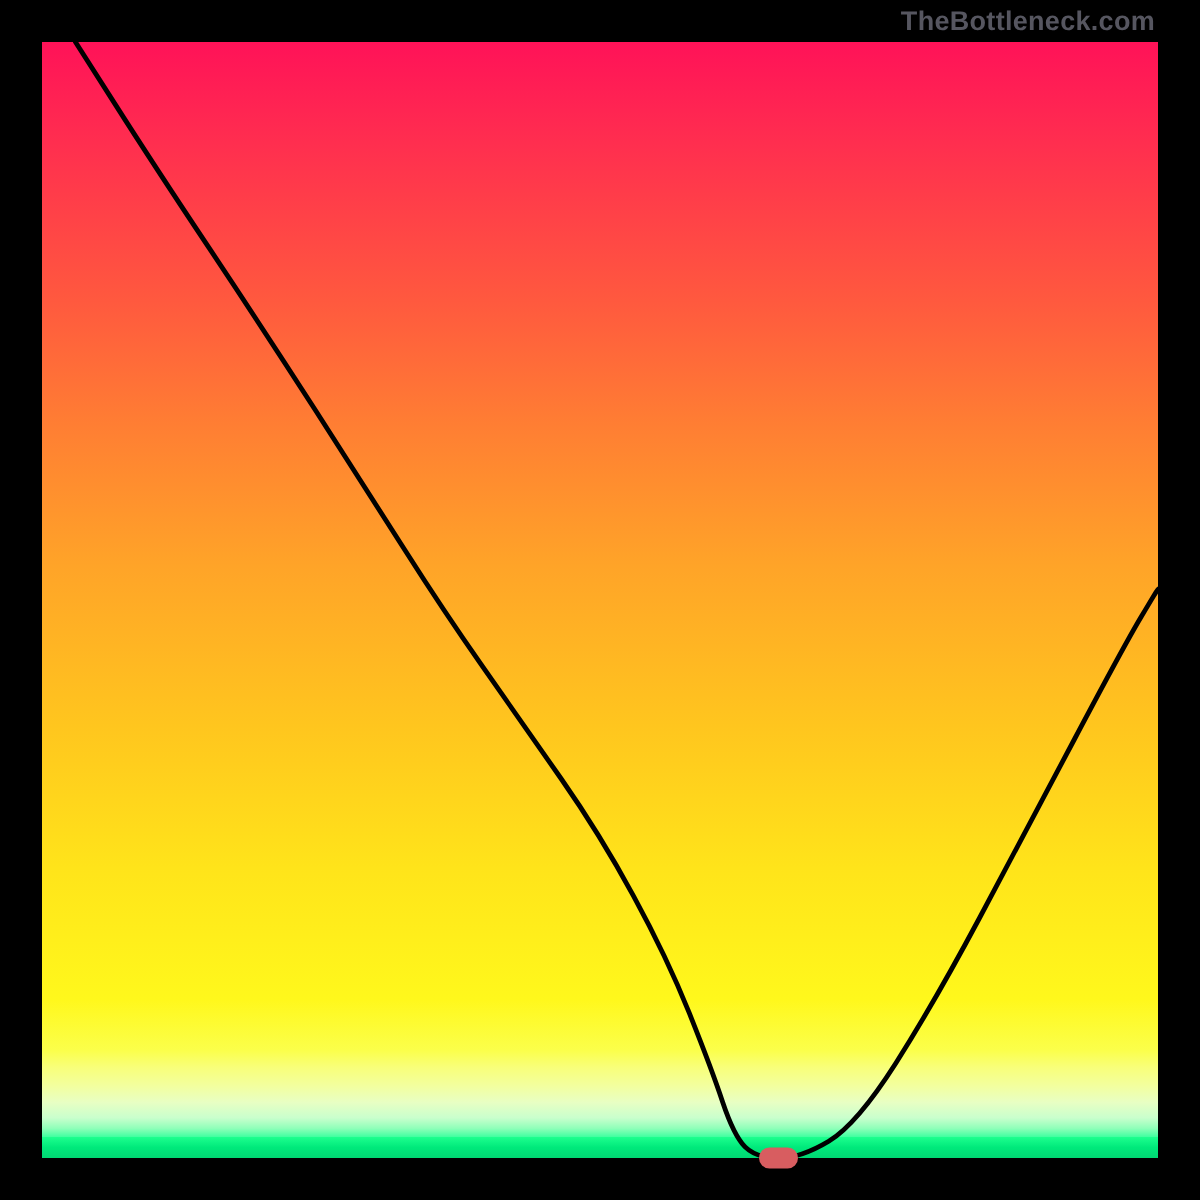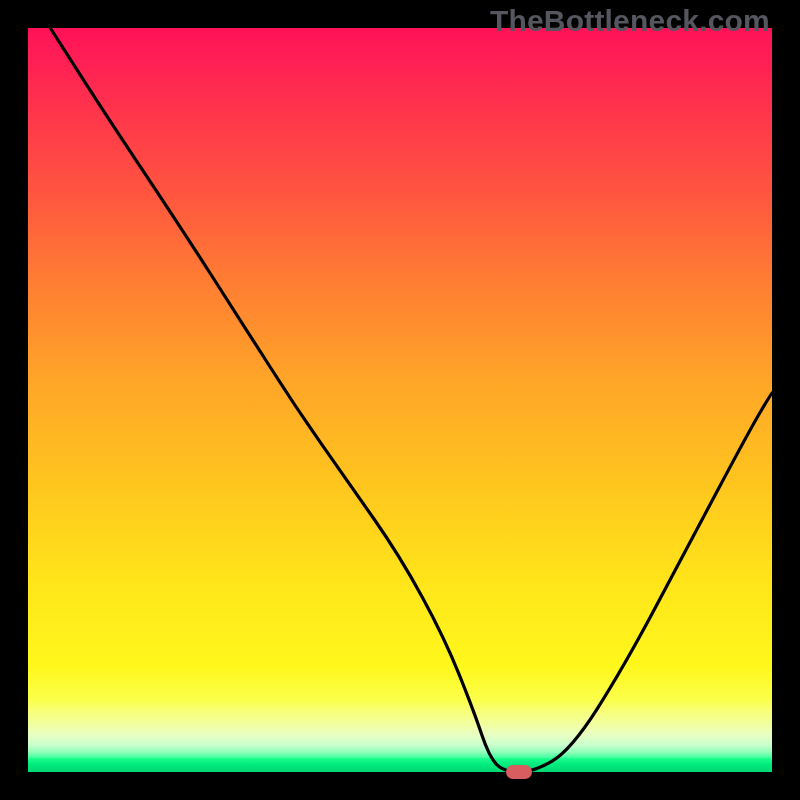--- a/index.html
+++ b/index.html
@@ -64,21 +64,21 @@
     background: linear-gradient(to bottom,
       #1dff8e 0%,
       #00e97b 50%,
       #00d873 100%);
   }
   .watermark {
     position: absolute;
     top: 4px;
     right: 30px;
     color: #565660;
-    font-size: 30px;
+    font-size: 18px;
     font-weight: 600;
     letter-spacing: 0.2px;
     margin-left: 37px;
   }
   svg.curve {
     position: absolute;
     left: 0; top: 0;
     width: 744px;
     height: 744px;
     overflow: visible;

